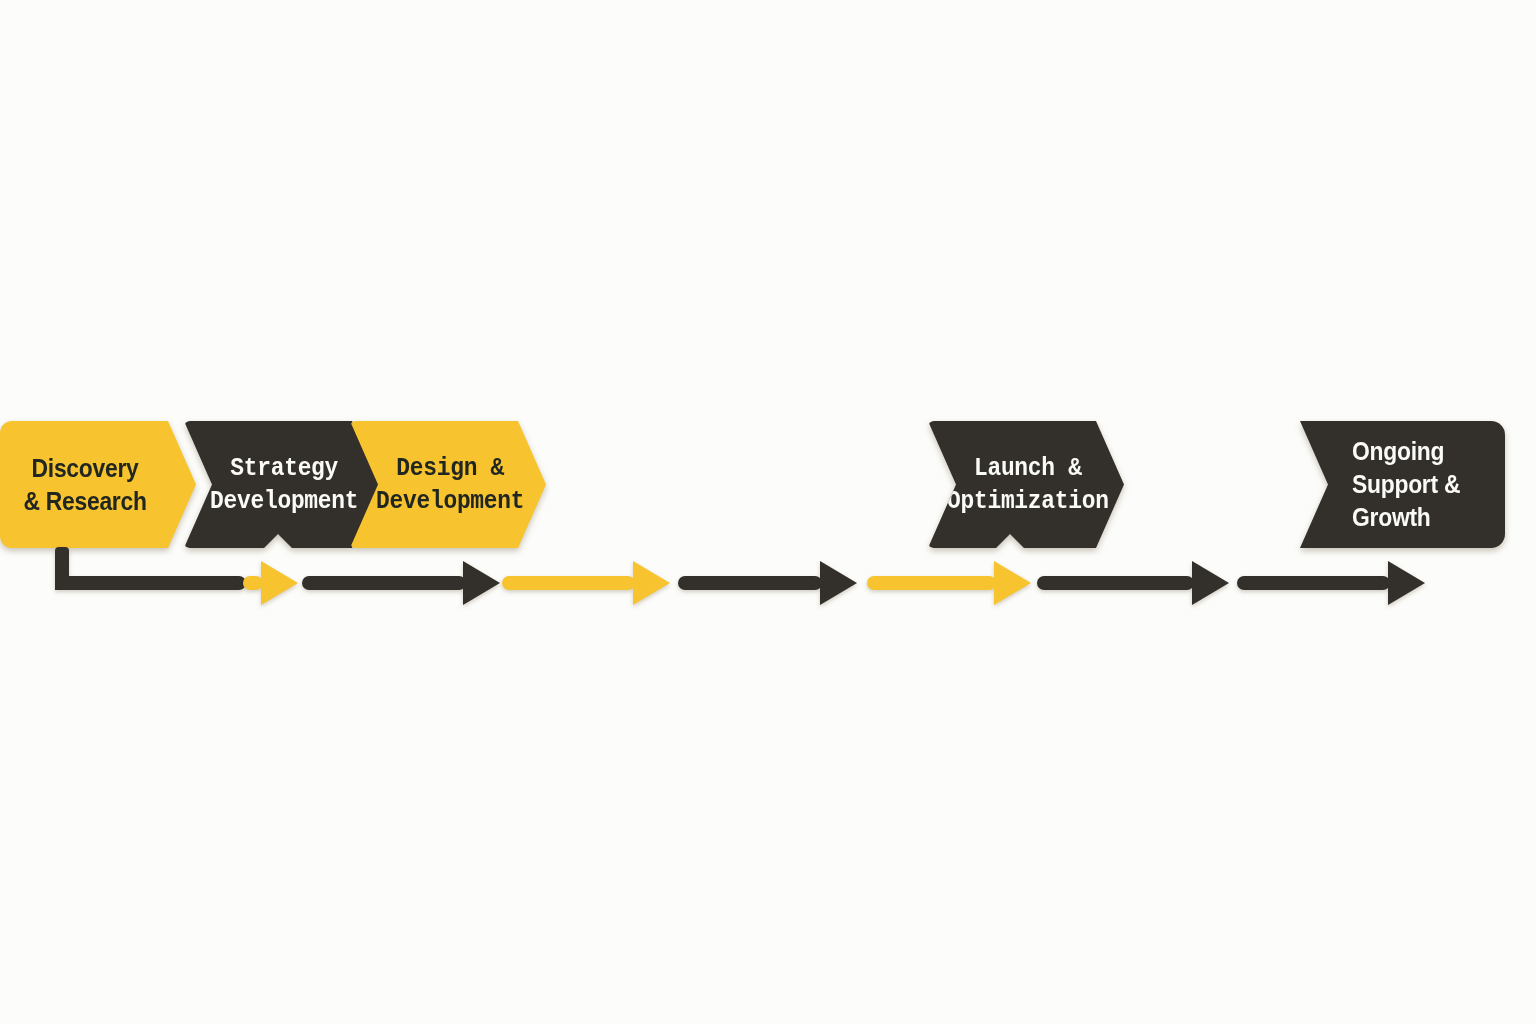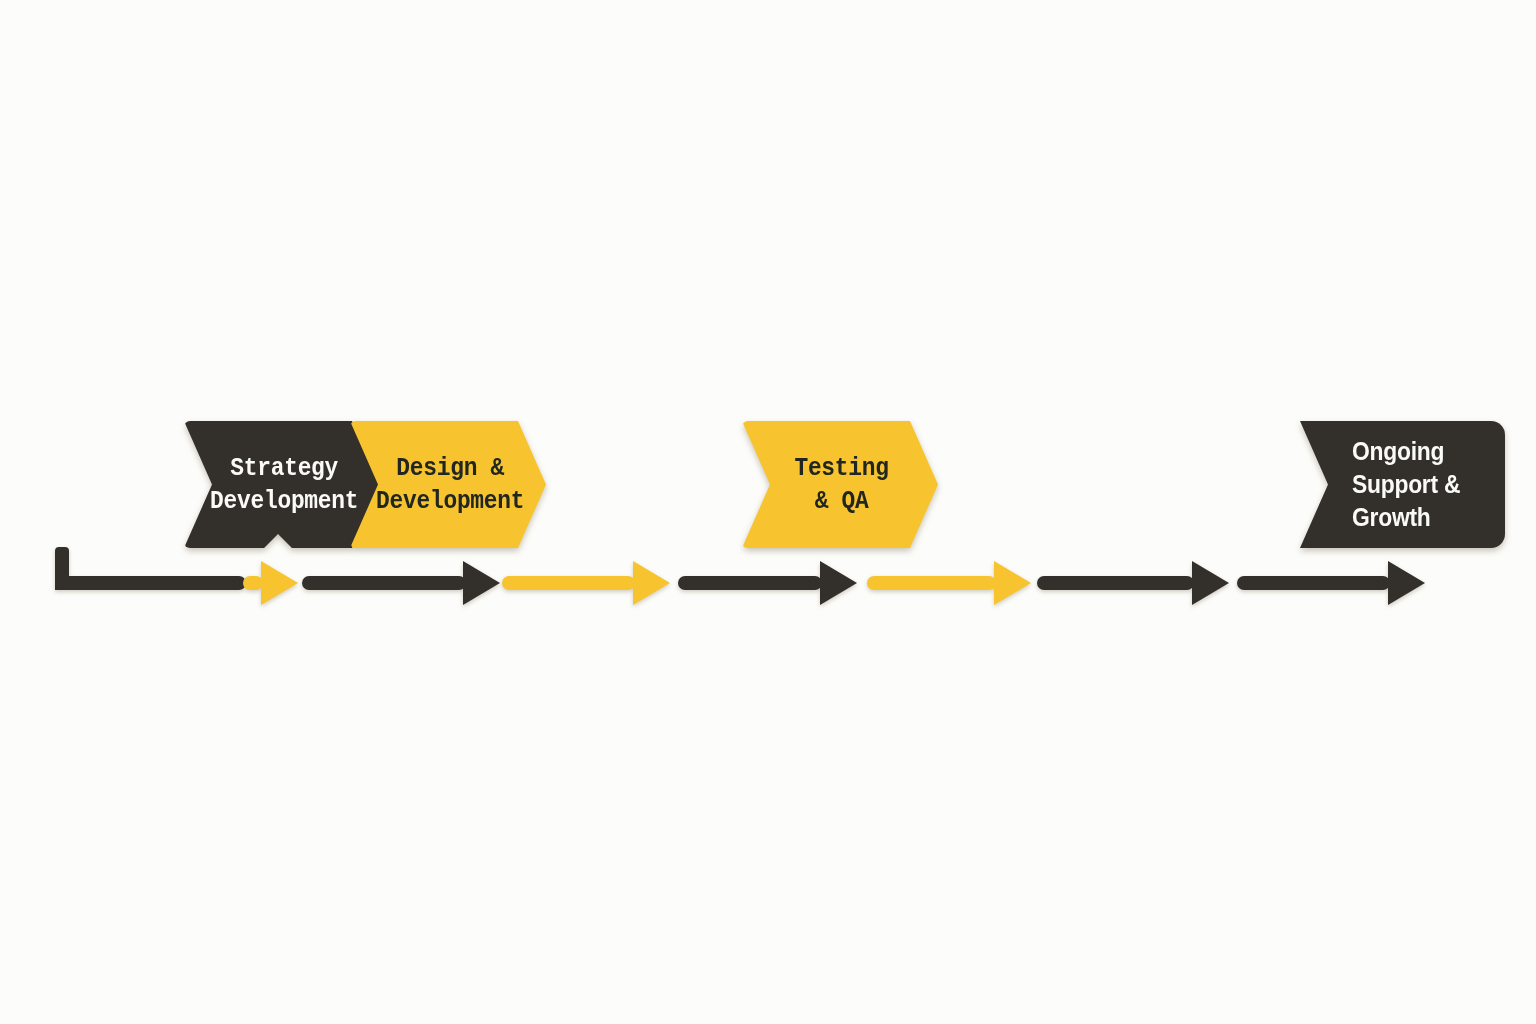--- a/index.html
+++ b/index.html
@@ -95,36 +95,42 @@
   }
   .c-yellow { background: var(--yellow); }
   .c-dark { background: var(--dark); }
 </style>
 </head>
 <body>
 
 <div class="diagram">
 
   <div class="stages">
+    <div class="stage v-yellow shape-start" style="left:0px;width:196px">
+      <div class="chev">
+        <span class="label">Discovery
+&amp; Research</span>
+      </div>
+    </div>
     <div class="stage v-dark shape-mid notch" style="left:184px;width:196px;--nx:94px">
       <div class="chev">
         <span class="label">Strategy
 Development</span>
       </div>
     </div>
     <div class="stage v-yellow shape-mid" style="left:350px;width:196px">
       <div class="chev">
         <span class="label">Design &amp;
 Development</span>
       </div>
     </div>
-    <div class="stage v-yellow shape-mid" style="left:742px;width:196px">
+    <div class="stage v-dark shape-mid notch" style="left:928px;width:196px;--nx:82px">
       <div class="chev">
-        <span class="label">Testing
-&amp; QA</span>
+        <span class="label">Launch &amp;
+Optimization</span>
       </div>
     </div>
     <div class="stage v-dark shape-end" style="left:1300px;width:205px">
       <div class="chev">
         <span class="label">Ongoing
 Support &amp;
 Growth</span>
       </div>
     </div>
   </div>

